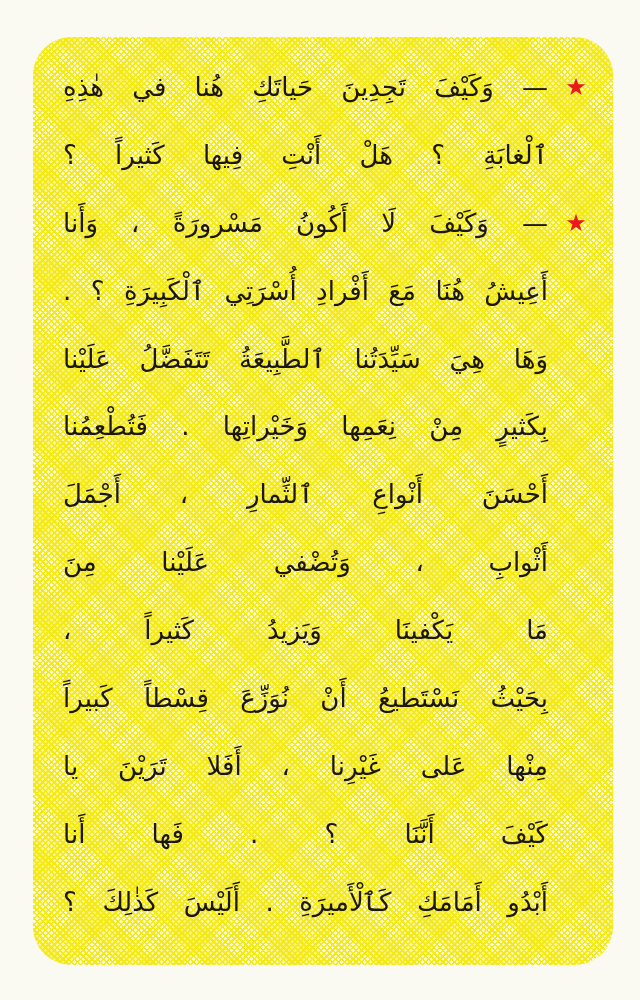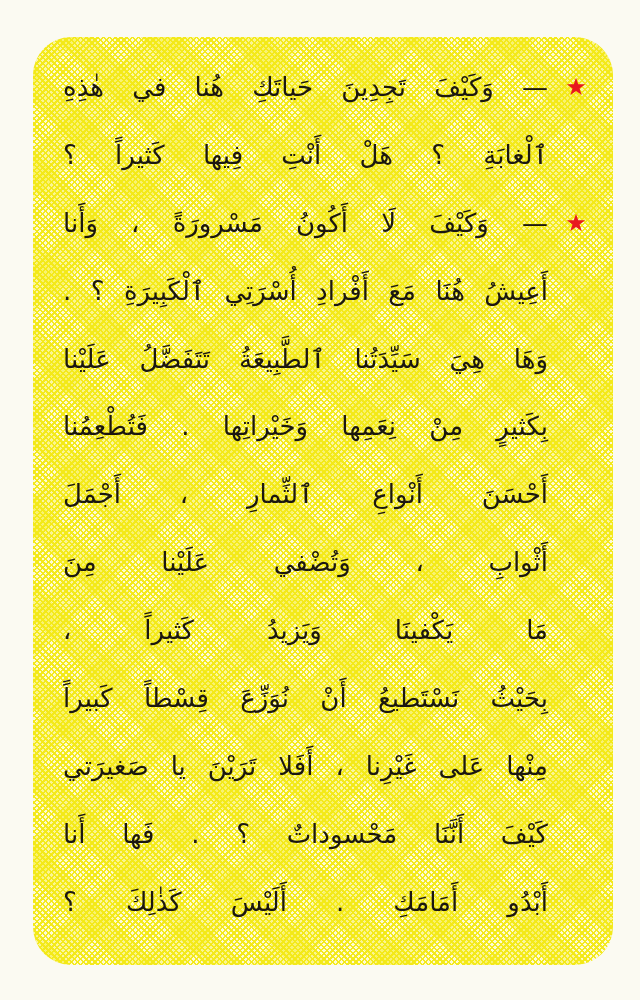--- a/index.html
+++ b/index.html
@@ -179,38 +179,37 @@
         </div>
         <div class="line">
           <div class="line-text">
             <span class="word">مِنْها</span>
             <span class="word">عَلى</span>
             <span class="word">غَيْرِنا</span>
             <span class="word">،</span>
             <span class="word">أَفَلا</span>
             <span class="word">تَرَيْنَ</span>
             <span class="word">يا</span>
-            <span class="word">صَغيرَتي</span>
           </div>
         </div>
         <div class="line">
           <div class="line-text">
             <span class="word">كَيْفَ</span>
             <span class="word">أَنَّنَا</span>
-            <span class="word">مَحْسوداتٌ</span>
             <span class="word">؟</span>
             <span class="word">.</span>
             <span class="word">فَها</span>
             <span class="word">أَنا</span>
           </div>
         </div>
         <div class="line">
           <div class="line-text">
             <span class="word">أَبْدُو</span>
             <span class="word">أَمَامَكِ</span>
+            <span class="word">كَٱلْأَميرَةِ</span>
             <span class="word">.</span>
             <span class="word">أَلَيْسَ</span>
             <span class="word">كَذٰلِكَ</span>
             <span class="word">؟</span>
           </div>
         </div>
       </div>
   </div>
 </div>
 

